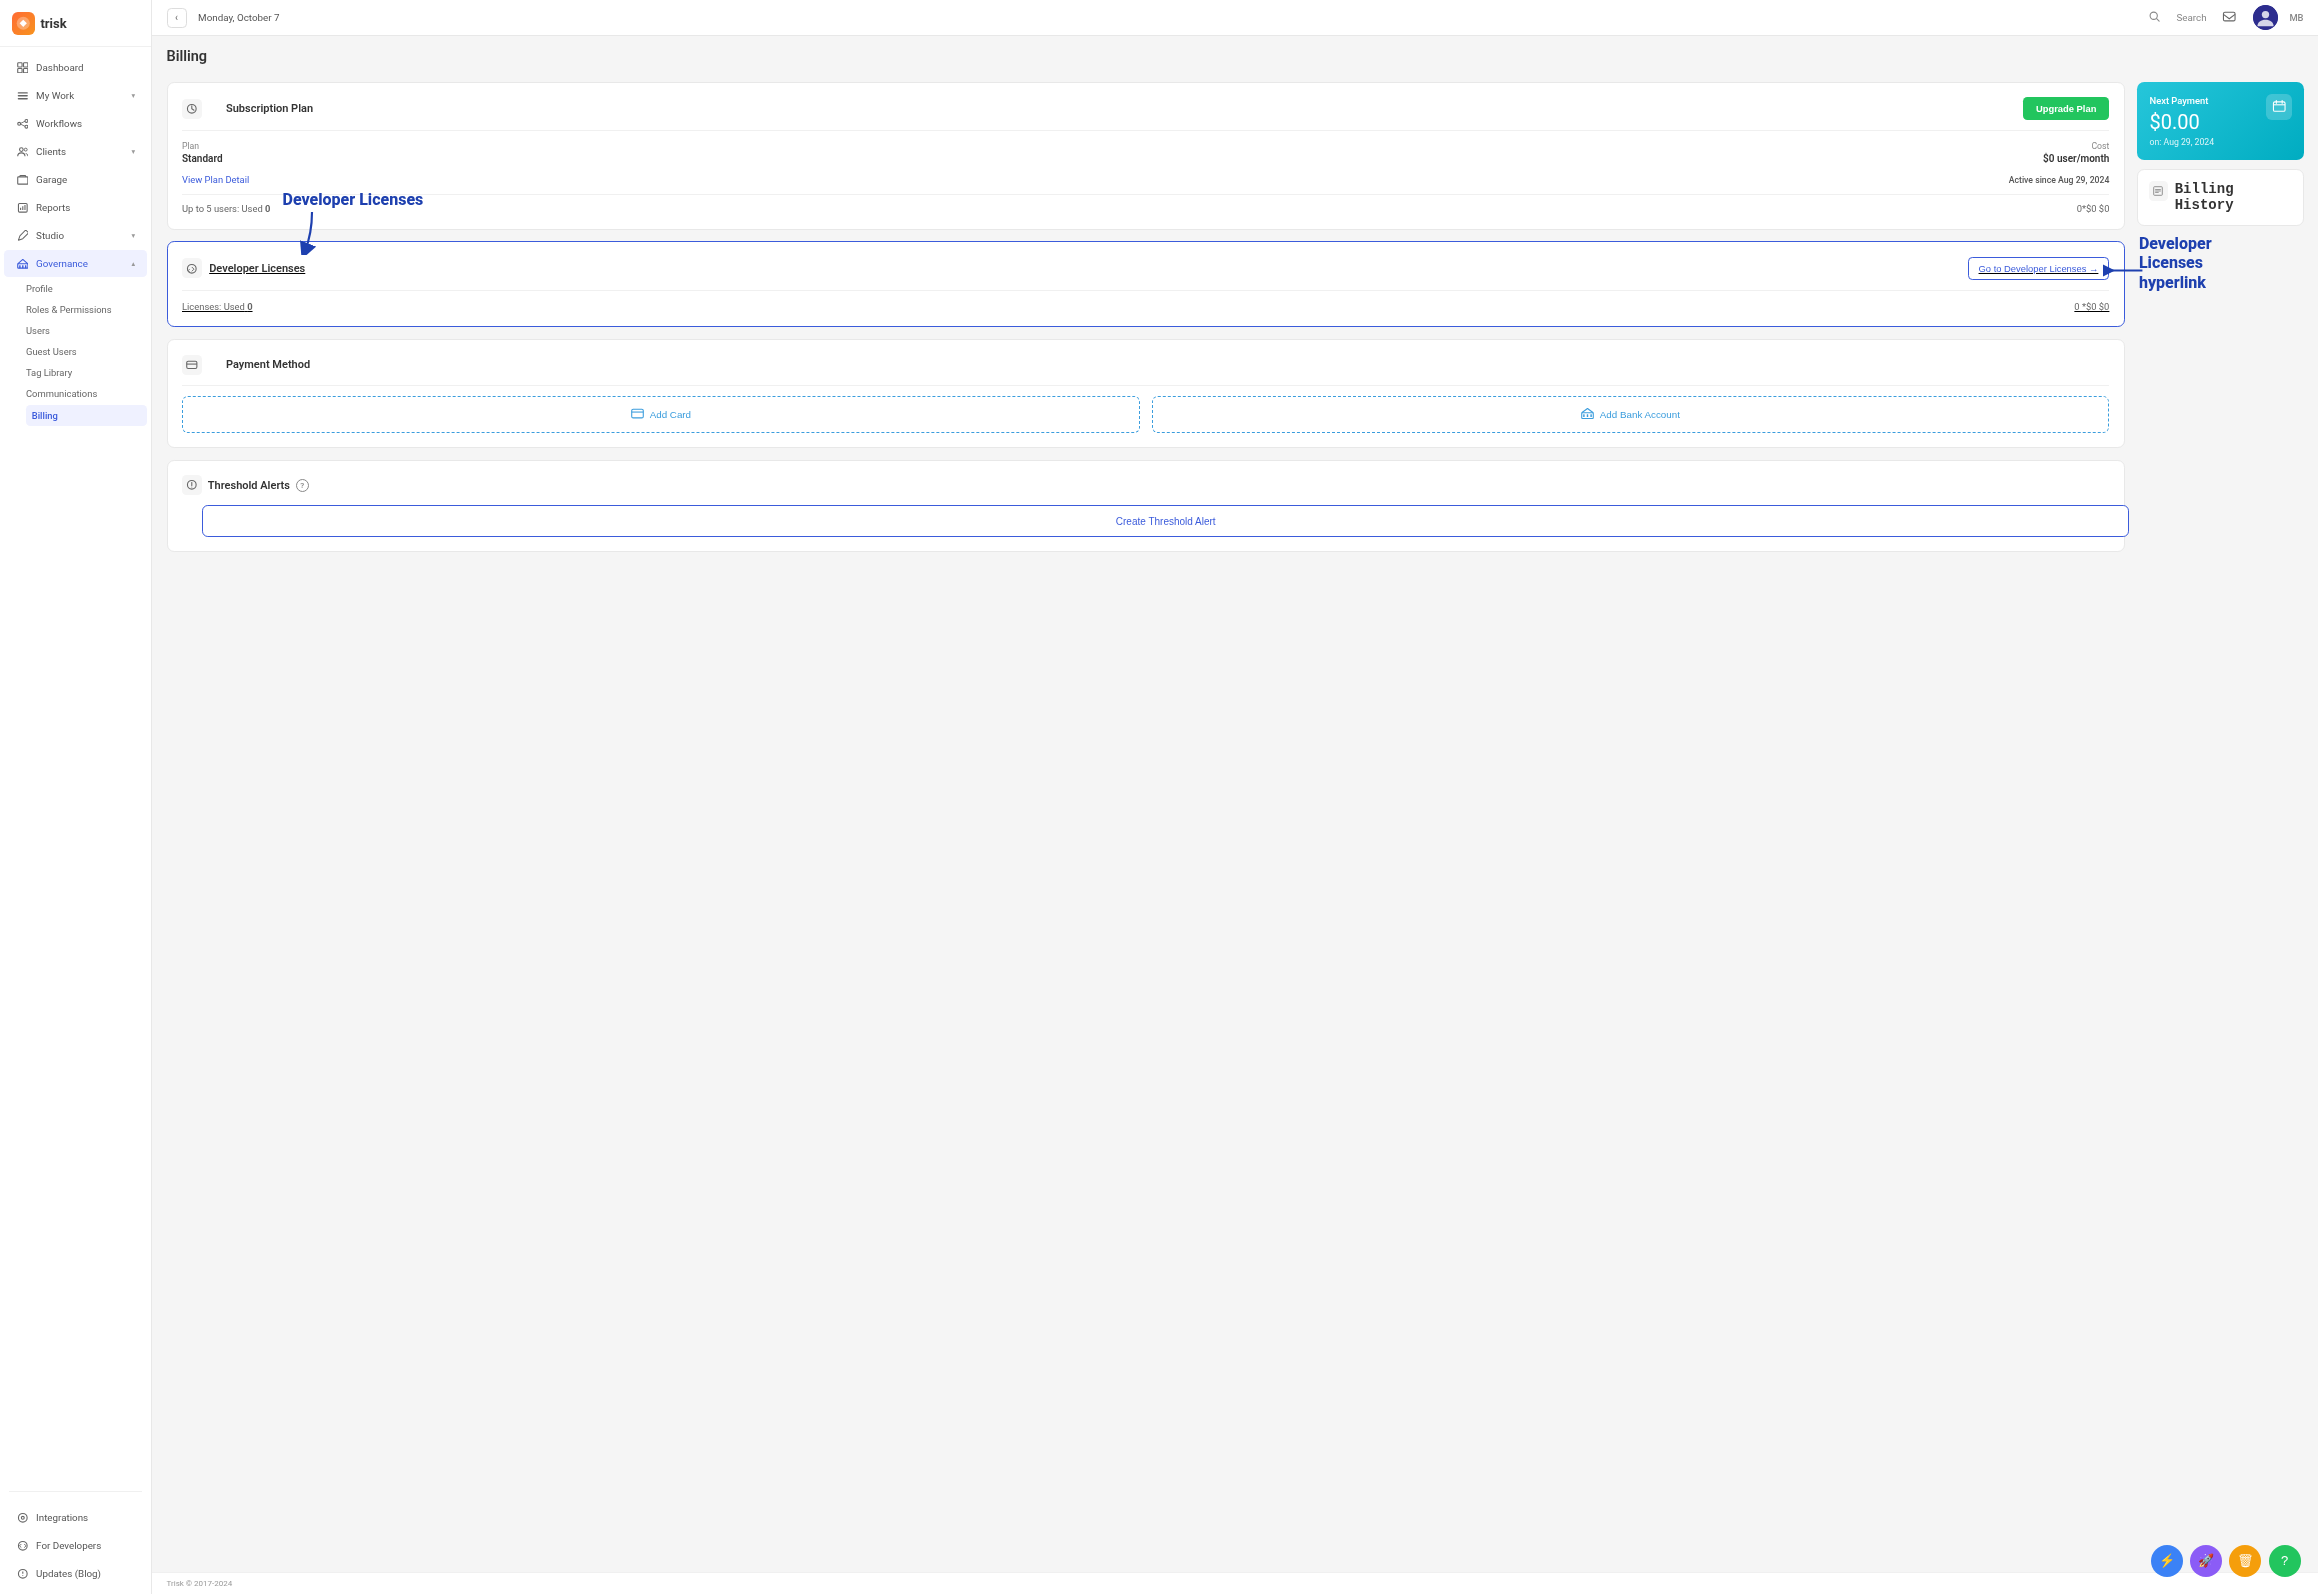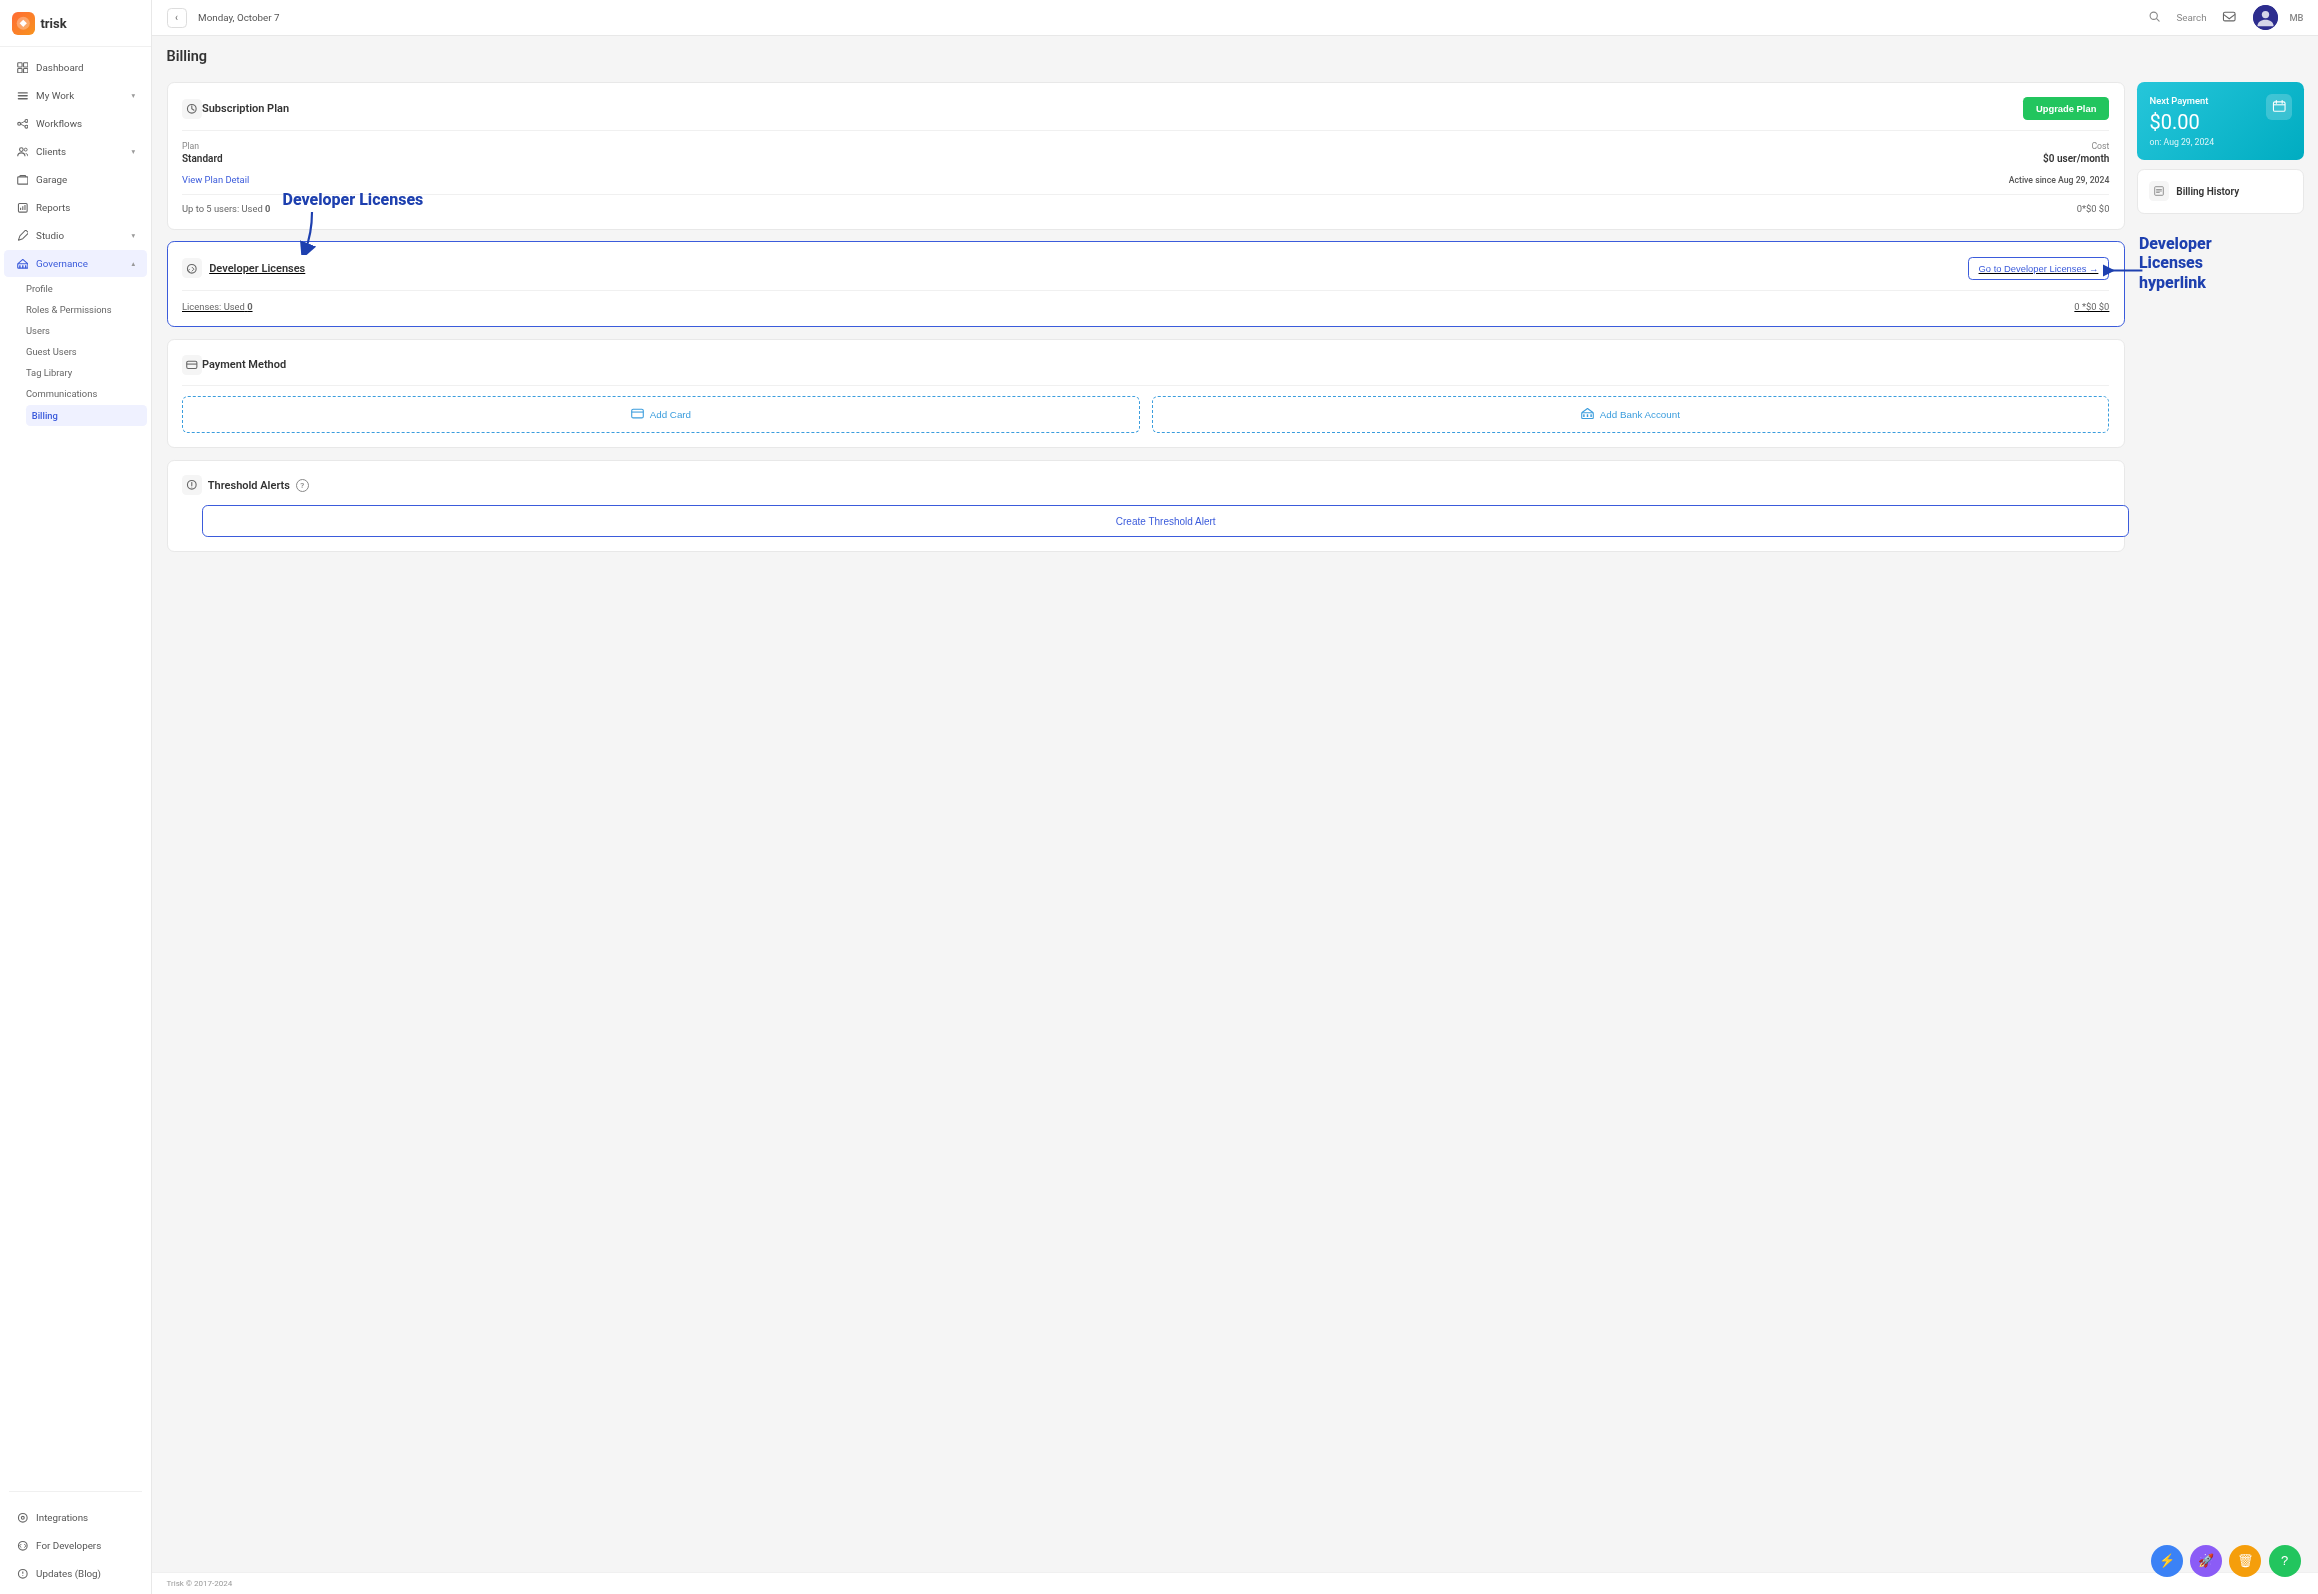--- a/index.html
+++ b/index.html
@@ -36,21 +36,21 @@
     .content-area { flex: 1; overflow-y: auto; display: flex; gap: 11.6px; padding: 14.5px; }
     .page-title { font-size: 14.5px; font-weight: 600; color: #333; padding: 11.6px 14.5px 0; }
 
     
     .billing-main { flex: 1; display: flex; flex-direction: column; gap: 11.6px; }
     .billing-sidebar { width: 167px; flex-shrink: 0; }
 
     .card { background: #fff; border-radius: 7.2px; padding: 14.5px; border: 0.7px solid #e8e8e8; }
 
     .card-header { display: flex; align-items: center; justify-content: space-between; padding-bottom: 10px; border-bottom: 0.7px solid #f0f0f0; margin-bottom: 10px; }
-    .card-title { display: flex; align-items: center; gap: 0; font-weight: 600; font-size: 11px; color: #333; }
+    .card-title { display: flex; align-items: center; gap: 24px; font-weight: 600; font-size: 11px; color: #333; }
     .card-icon { width: 20px; height: 20px; border-radius: 4.3px; background: #f5f5f5; display: flex; align-items: center; justify-content: center; color: #666; font-size: 10px; }
 
     .btn-upgrade { background: #22c55e; color: white; border: none; border-radius: 4.3px; padding: 5.8px 13px; font-size: 9.4px; font-weight: 600; cursor: pointer; }
 
     .plan-row { display: flex; justify-content: space-between; align-items: flex-start; margin-bottom: 10px; }
     .plan-label { font-size: 8.7px; color: #888; margin-bottom: 2.2px; }
     .plan-value { font-size: 10px; font-weight: 600; color: #333; }
     .plan-cost { text-align: right; }
 
     .plan-detail-link { color: #3b5bdb; font-size: 9.4px; cursor: pointer; text-decoration: none; }
@@ -74,21 +74,21 @@
     .threshold-btn { width: 100%; border: 1.1px solid #3b5bdb; border-radius: 5.8px; padding: 9.4px; color: #3b5bdb; font-size: 10px; background: white; cursor: pointer; text-align: center; margin-left: 20px; }
 
     
     .next-payment-card { background: linear-gradient(135deg, #26c6da, #00acc1); border-radius: 7.2px; padding: 13px; color: white; margin-bottom: 8.7px; position: relative; }
     .next-payment-label { font-size: 9.4px; margin-bottom: 4.3px; font-weight: 500; }
     .next-payment-amount { font-size: 20px; font-weight: 400; margin-bottom: 2.9px; }
     .next-payment-date { font-size: 8.7px; opacity: 0.85; }
     .next-payment-icon { position: absolute; top: 11.6px; right: 11.6px; width: 26px; height: 26px; background: rgba(255,255,255,0.2); border-radius: 5.8px; display: flex; align-items: center; justify-content: center; font-size: 13px; }
 
     .billing-history-card { background: #fff; border-radius: 7.2px; padding: 11.6px; border: 0.7px solid #e8e8e8; }
-    .billing-history-header { display: flex; align-items: center; gap: 7.2px; font-weight: 600; font-size: 10px; color: #333; }
+    .billing-history-header { display: flex; align-items: flex-start; gap: 7.2px; font-weight: 600; font-size: 14px; color: #333; font-family: Liberation Mono, monospace; }
 
     
     .fab-row { position: fixed; bottom: 17.4px; right: 17.4px; display: flex; gap: 7.2px; }
     .fab { width: 32px; height: 32px; border-radius: 50%; display: flex; align-items: center; justify-content: center; color: white; font-size: 13px; cursor: pointer; border: none; }
     .fab-blue { background: #3b82f6; }
     .fab-purple { background: #8b5cf6; }
     .fab-orange { background: #f59e0b; }
     .fab-green { background: #22c55e; }
 
     

